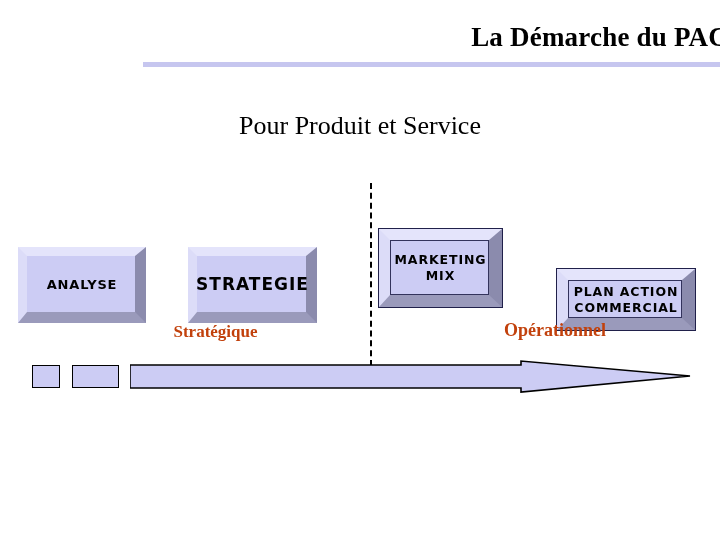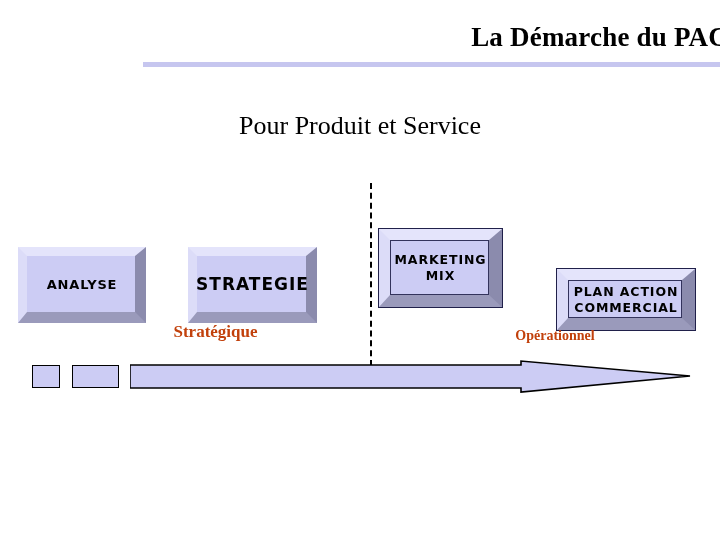--- a/index.html
+++ b/index.html
@@ -153,23 +153,23 @@
     text-align: center;
   }
   #caption-strategique {
     left: 143px;
     top: 322px;
     width: 145px;
     font-size: 17px;
   }
   #caption-operationnel {
     left: 480px;
-    top: 328px;
+    top: 320px;
     width: 150px;
-    font-size: 14px;
+    font-size: 18px;
     text-align: center;
   }
 
   
   #arrow-seg-1 {
     position: absolute;
     left: 32px; top: 365px;
     width: 28px; height: 23px;
     background: #ccccf4;
     border: 1.5px solid #000000;

